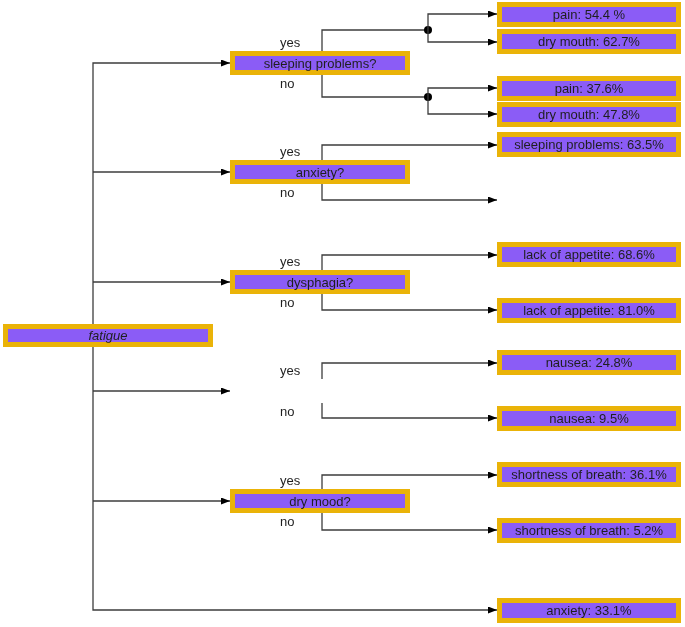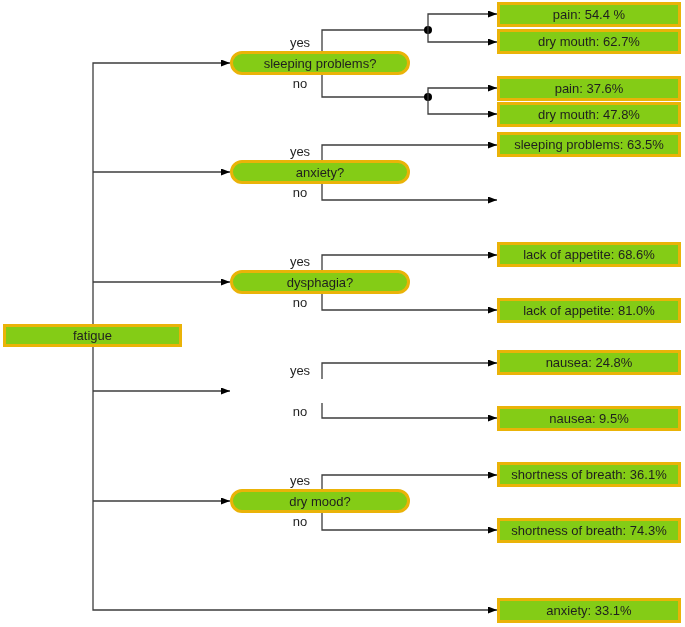--- a/index.html
+++ b/index.html
@@ -18,54 +18,54 @@
   .lines-layer {
     position: absolute;
     left: 0;
     top: 0;
     width: 685px;
     height: 627px;
   }
   .node {
     position: absolute;
     box-sizing: border-box;
-    background: #84cc16;
-    border: 3px solid #eab308;
+    background: #8b5cf6;
+    border: 5px solid #eab308;
     color: #1f1f1f;
     font-size: 13px;
     display: flex;
     align-items: center;
     justify-content: center;
     white-space: nowrap;
     line-height: 1;
   }
   .root-node {
     left: 3px;
     top: 324px;
-    width: 179px;
+    width: 210px;
     height: 23px;
+    font-style: italic;
   }
   .q-node {
     left: 230px;
     width: 180px;
     height: 24px;
-    border-radius: 12px;
   }
   .o-node {
     left: 497px;
     width: 184px;
     height: 25px;
   }
   .branch-label {
     position: absolute;
     left: 280px;
     width: 40px;
     height: 16px;
     line-height: 16px;
-    text-align: center;
+    text-align: left;
     font-size: 13px;
     color: #1f1f1f;
     white-space: nowrap;
   }
 </style>
 </head>
 <body>
 
 <div class="figure">
 
@@ -129,16 +129,16 @@
   <div class="node o-node" style="top:2px">pain: 54.4 %</div>
   <div class="node o-node" style="top:29px">dry mouth: 62.7%</div>
   <div class="node o-node" style="top:76px">pain: 37.6%</div>
   <div class="node o-node" style="top:102px">dry mouth: 47.8%</div>
   <div class="node o-node" style="top:132px">sleeping problems: 63.5%</div>
   <div class="node o-node" style="top:242px">lack of appetite: 68.6%</div>
   <div class="node o-node" style="top:298px">lack of appetite: 81.0%</div>
   <div class="node o-node" style="top:350px">nausea: 24.8%</div>
   <div class="node o-node" style="top:406px">nausea: 9.5%</div>
   <div class="node o-node" style="top:462px">shortness of breath: 36.1%</div>
-  <div class="node o-node" style="top:518px">shortness of breath: 74.3%</div>
+  <div class="node o-node" style="top:518px">shortness of breath: 5.2%</div>
   <div class="node o-node" style="top:598px">anxiety: 33.1%</div>
 
 </div>
 
 </body></html>

